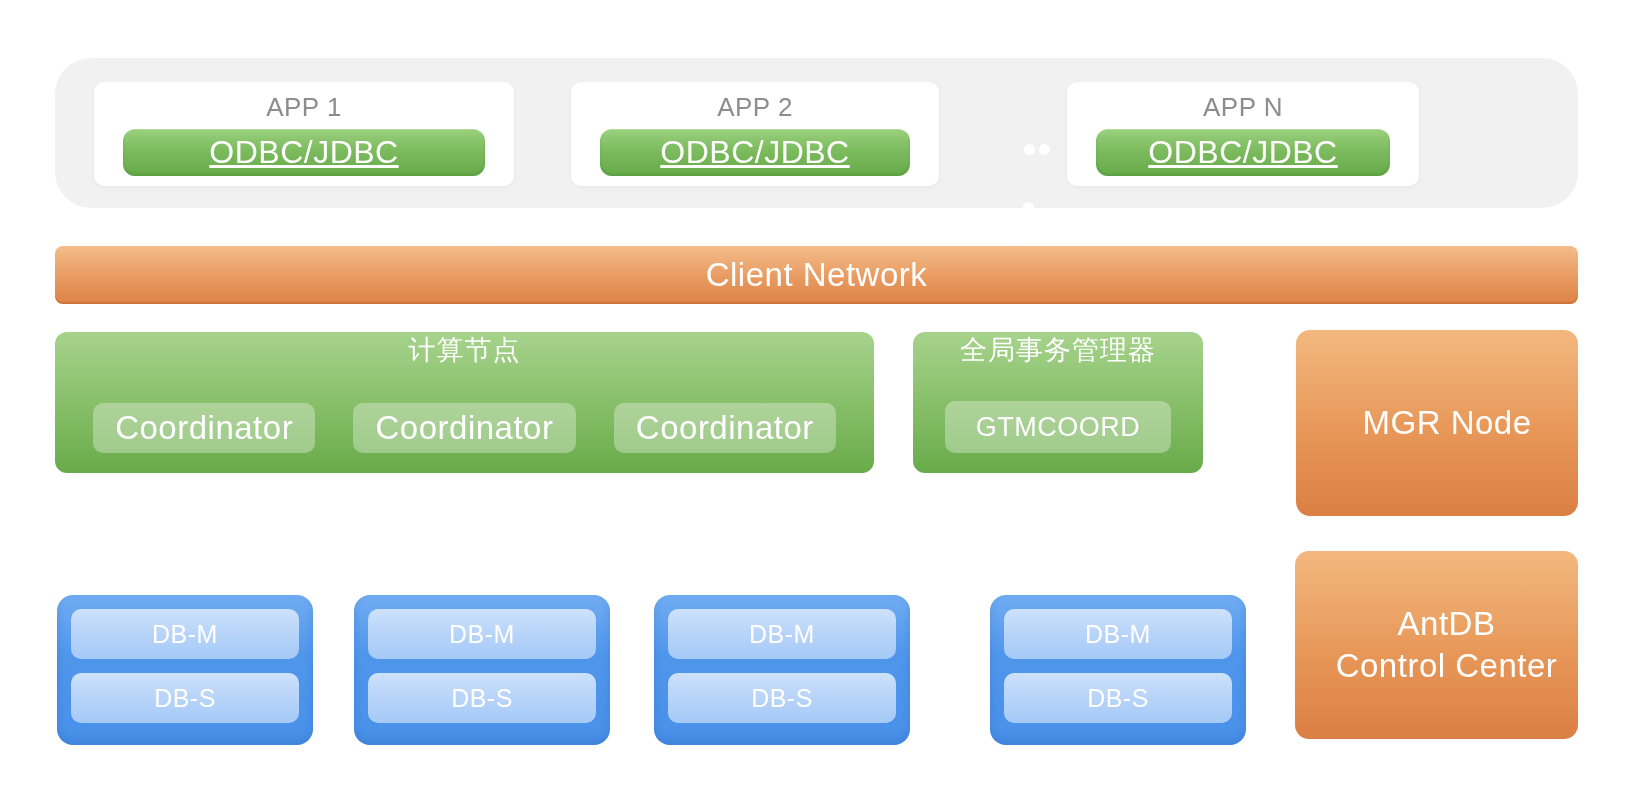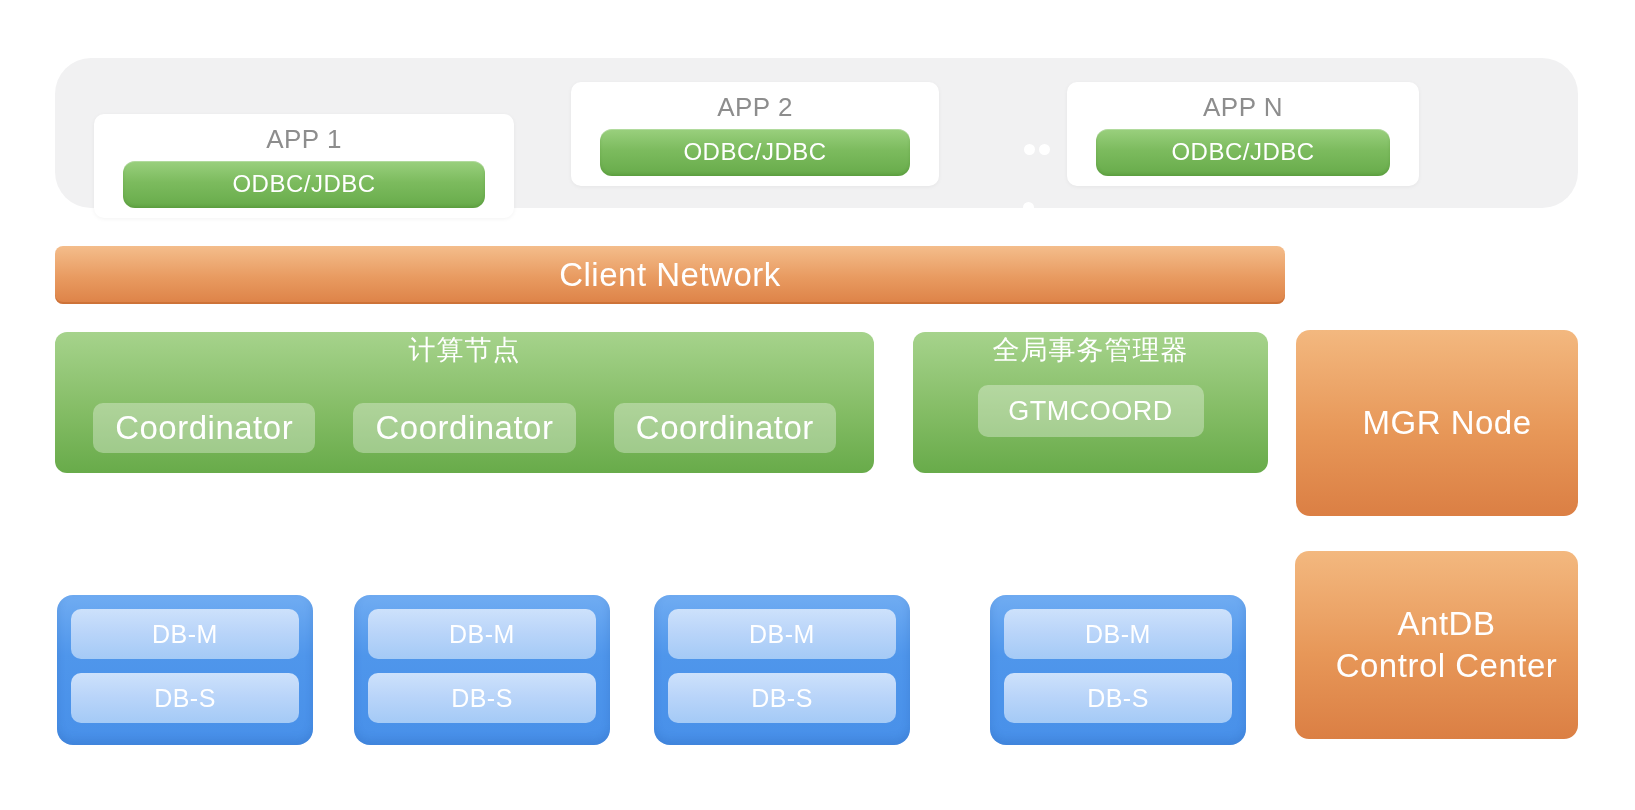--- a/index.html
+++ b/index.html
@@ -20,56 +20,56 @@
   }
   .app-card .app-label{
     height:42px;display:flex;align-items:center;justify-content:center;
     font-size:26px;color:#8d8d8d;letter-spacing:0.5px;
   }
   .odbc-btn{
     width:100%;height:48px;border-radius:12px;
     background:linear-gradient(180deg,#9ad07e 0%,#7cbb5e 45%,#67ab4a 100%);
     box-shadow:inset 0 1px 0 rgba(255,255,255,0.25), inset 0 -2px 3px rgba(60,120,30,0.25);
     display:flex;align-items:center;justify-content:center;
-    color:#ffffff;font-size:24px;letter-spacing:0.5px;
+    color:#ffffff;font-size:32px;letter-spacing:0.5px;text-decoration:underline;
   }
   .dot{position:absolute;width:11px;height:11px;border-radius:50%;background:#ffffff;}
 
   
   .net-bar{
     background:linear-gradient(180deg,#f4bd8b 0%,#e89a60 55%,#dd8247 100%);
     box-shadow:inset 0 -2px 0 rgba(186,95,38,0.45);
     border-radius:8px;display:flex;align-items:center;justify-content:center;
     color:#ffffff;letter-spacing:0.5px;
   }
-  .client-network{left:55px;top:246px;width:1230px;height:58px;font-size:33px;}
+  .client-network{left:55px;top:246px;width:1523px;height:58px;font-size:33px;}
   .private-network{left:55px;top:499px;width:1200px;height:61px;font-size:31px;}
 
   
   .green-box{
     background:linear-gradient(180deg,#a6d38c 0%,#85bd66 55%,#68ab4a 100%);
     border-radius:12px;color:#ffffff;
   }
   .compute-node{left:55px;top:332px;width:819px;height:141px;}
-  .gtm-box{left:913px;top:332px;width:355px;height:141px;}
+  .gtm-box{left:913px;top:332px;width:290px;height:141px;}
   .green-title{
     padding-top:0;text-align:center;font-size:27px;letter-spacing:1px;color:#ffffff;
   }
   .coord-row{
     position:absolute;left:38px;right:38px;bottom:20px;height:50px;
     display:flex;gap:38px;
   }
   .glass-btn{
     background:rgba(255,255,255,0.33);border-radius:10px;
     display:flex;align-items:center;justify-content:center;
     color:#ffffff;font-size:33px;letter-spacing:0.5px;
   }
   .coord-btn{flex:1;height:50px;}
   .gtm-btn{
-    position:absolute;bottom:36px;left:50%;transform:translateX(-50%);
+    position:absolute;bottom:20px;left:50%;transform:translateX(-50%);
     width:226px;height:52px;font-size:27px;
   }
 
   
   .orange-box{
     background:linear-gradient(180deg,#f3b87f 0%,#e79758 55%,#db7f44 100%);
     border-radius:14px;display:flex;align-items:center;justify-content:center;
     color:#ffffff;text-align:center;padding-left:20px;
   }
   .mgr-node{left:1296px;top:330px;width:282px;height:186px;font-size:33px;letter-spacing:0.5px;}
@@ -93,21 +93,21 @@
     display:flex;align-items:center;justify-content:center;
     color:#ffffff;font-size:25px;letter-spacing:0.5px;
   }
 </style>
 </head>
 <body>
 
 <div class="diagram">
 
   <div class="abs app-layer">
-    <div class="app-card" style="left:39px;width:420px;margin-top:32px;">
+    <div class="app-card" style="left:39px;width:420px;">
       <div class="app-label">APP 1</div>
       <div class="odbc-btn">ODBC/JDBC</div>
     </div>
     <div class="app-card" style="left:516px;width:368px;">
       <div class="app-label">APP 2</div>
       <div class="odbc-btn">ODBC/JDBC</div>
     </div>
     <div class="app-card" style="left:1012px;width:352px;">
       <div class="app-label">APP N</div>
       <div class="odbc-btn">ODBC/JDBC</div>

